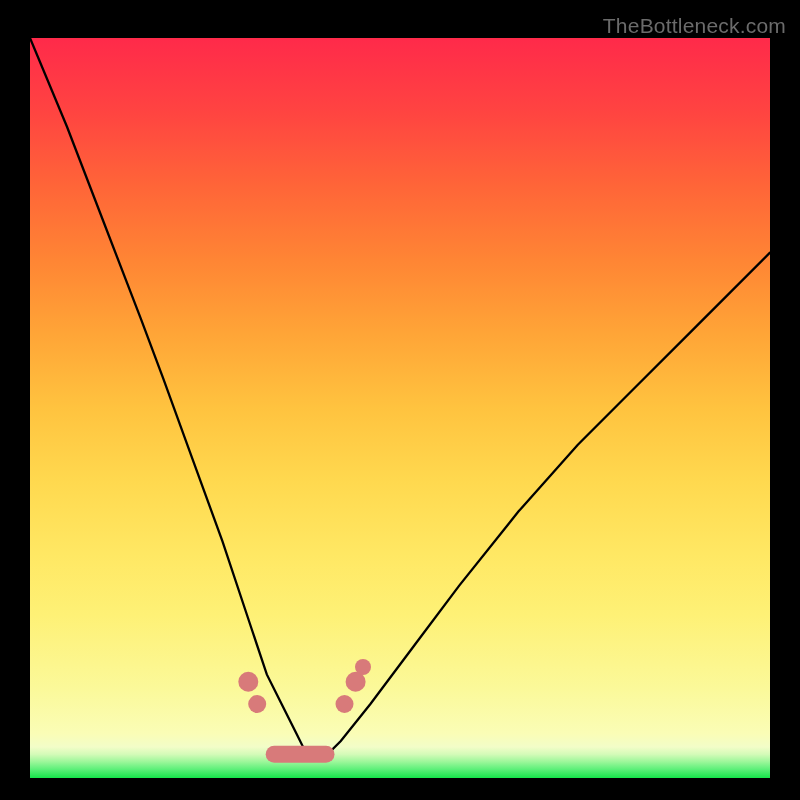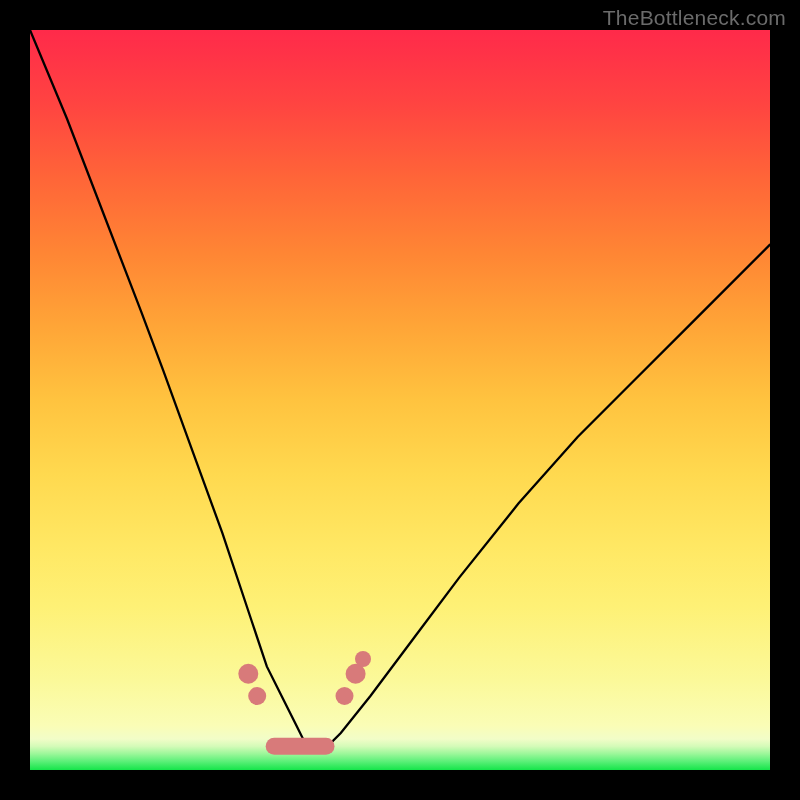--- a/index.html
+++ b/index.html
@@ -8,20 +8,21 @@
     width: 800px;
     height: 800px;
     overflow: hidden;
     background: #000;
     font-family: Arial, Helvetica, sans-serif;
   }
   .frame {
     position: absolute;
     inset: 0;
     background: #000;
+    margin-top: 8px;
   }
   .plot-area {
     position: absolute;
     left: 30px;
     top: 30px;
     width: 740px;
     height: 740px;
     overflow: hidden;
   }
   .gradient-bg {

